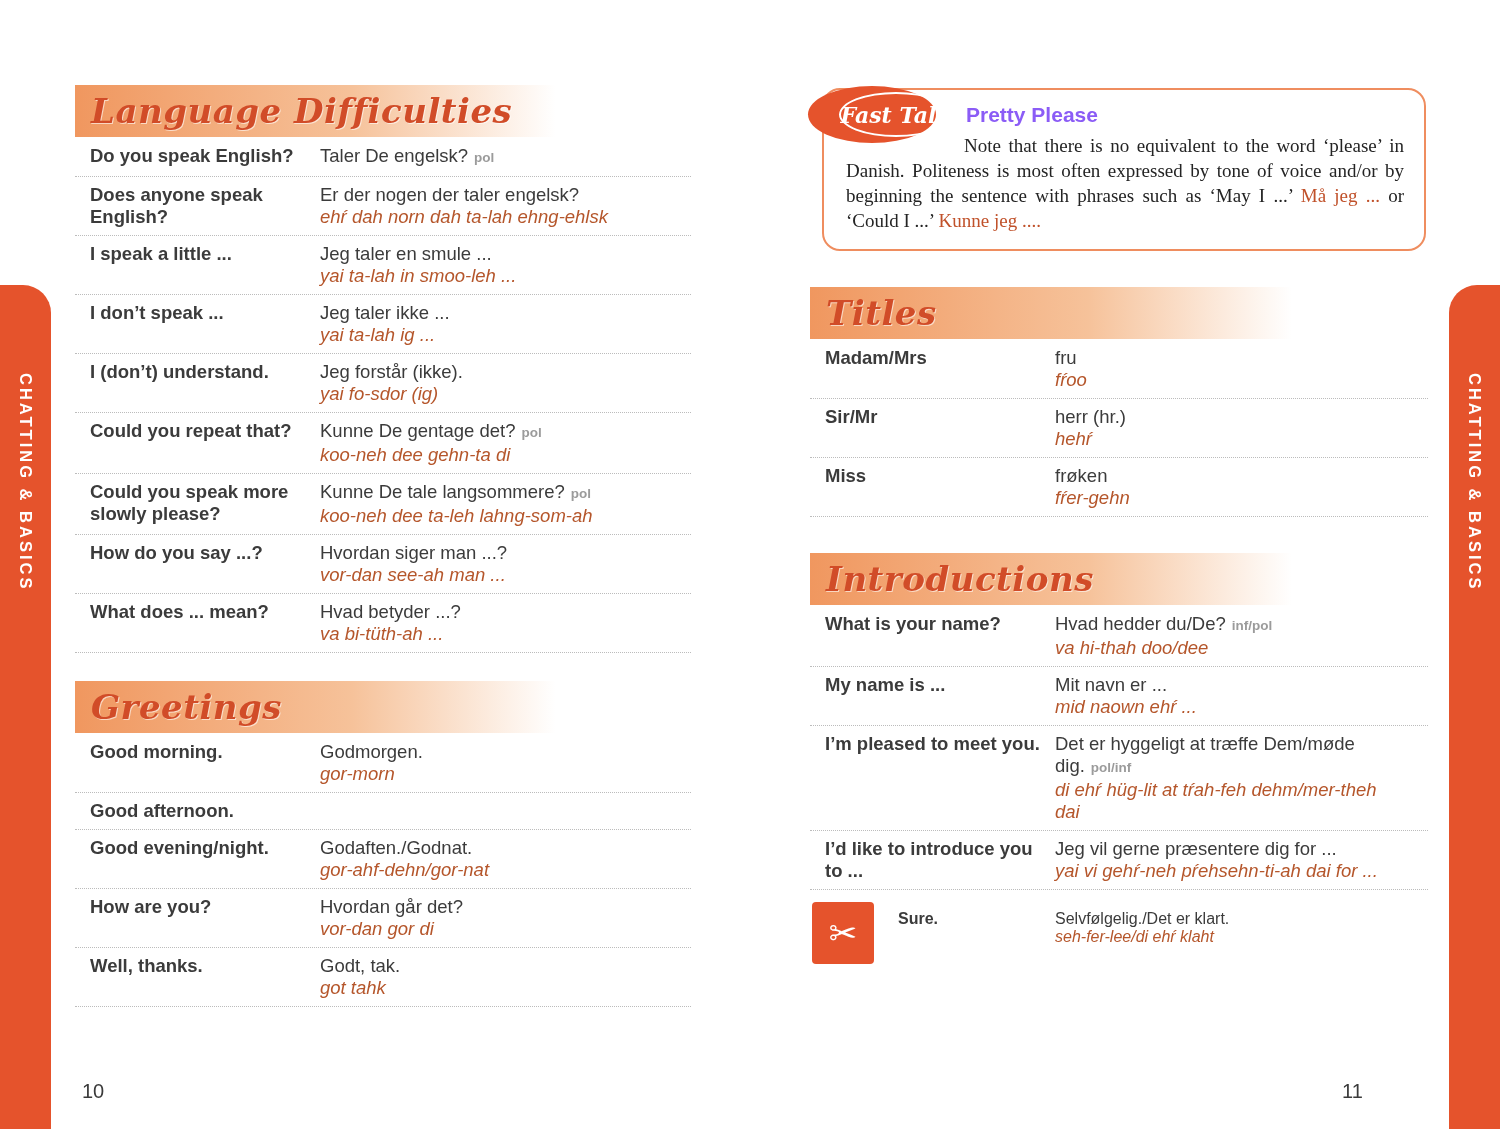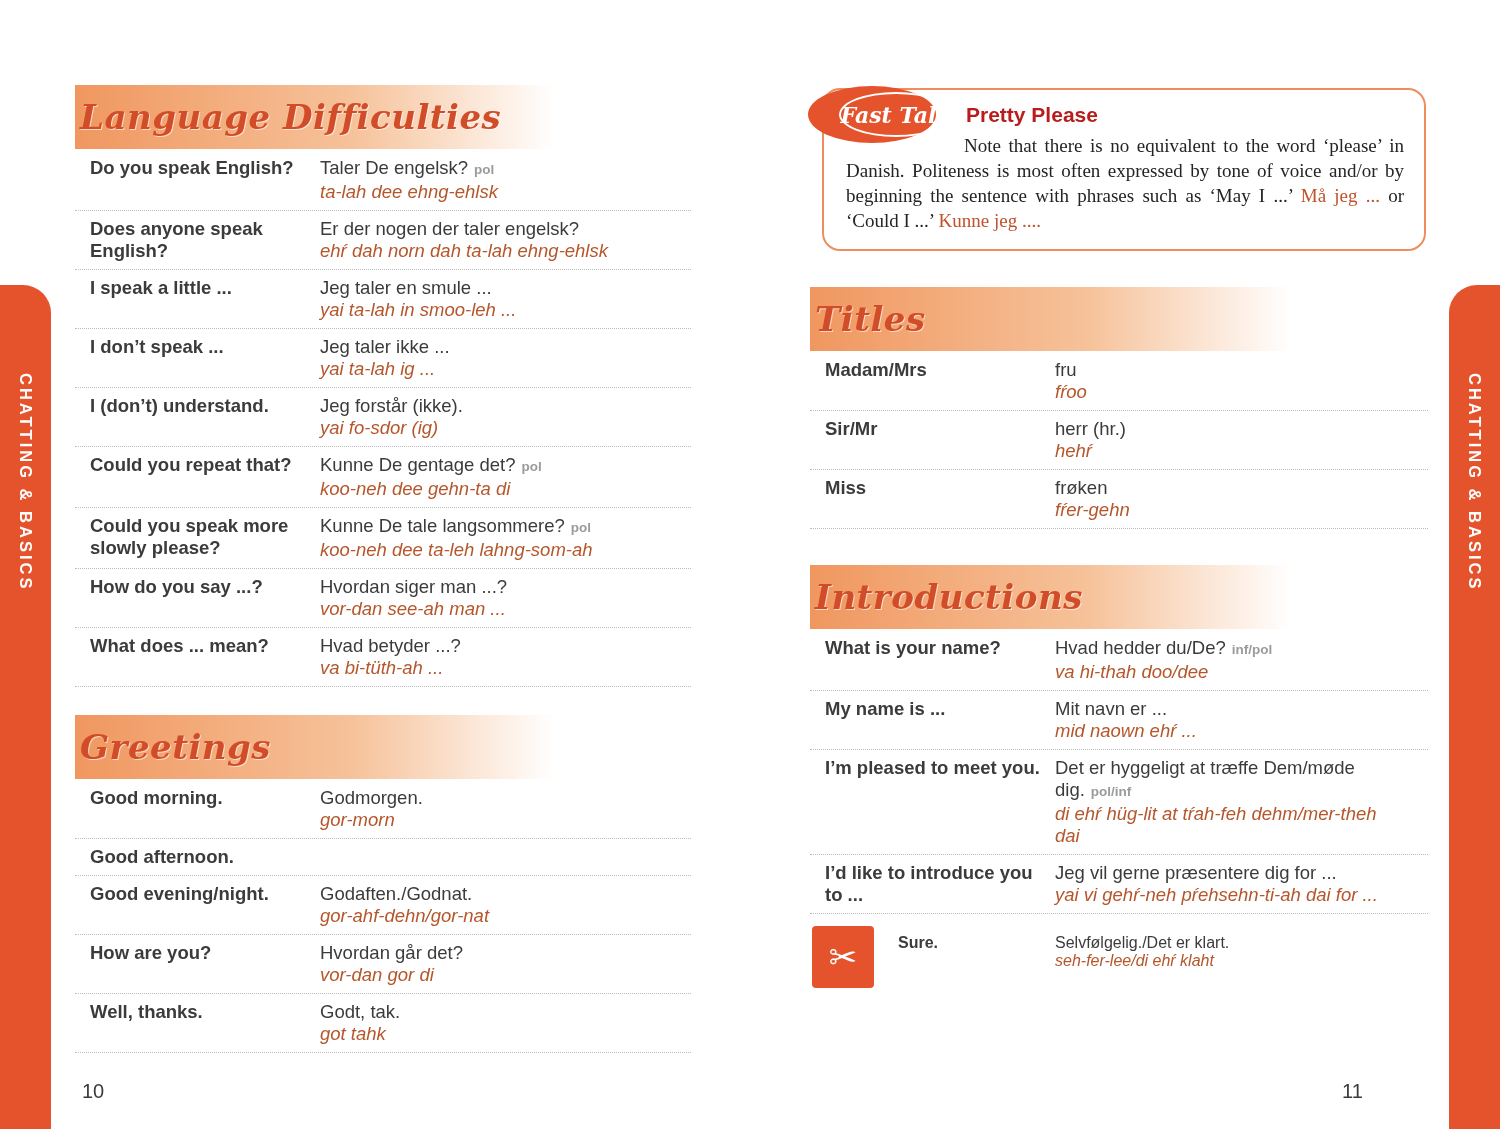--- a/index.html
+++ b/index.html
@@ -23,22 +23,22 @@
     color: #fff; font-weight: bold; font-size: 16.5px; letter-spacing: 3px;
   }
 
   
   .page { position: absolute; top: 85px; }
   .left-page  { left: 75px;  width: 616px; }
   .right-page { left: 810px; width: 618px; }
 
   
   .band {
-    height: 64px; display: flex; align-items: center;
-    padding-left: 5px; margin-bottom: 1px;
+    height: 52px; display: flex; align-items: center;
+    padding-left: 16px; margin-bottom: 1px;
     background: linear-gradient(90deg, #f0975f 0%, #f6c29a 45%, #ffffff 78%);
   }
   .script {
     font-family: "DejaVu Serif", serif; font-style: italic; font-weight: bold;
     font-size: 34px; color: #d14c28; letter-spacing: 0.5px;
     text-shadow: 1px 1px 0 rgba(255,255,255,0.6);
   }
   .phrase-section { margin-top: 0; }
   .phrase-section + .phrase-section { margin-top: 28px; }
   .right-page .phrase-section { margin-top: 36px; }
@@ -70,21 +70,21 @@
     display: flex; align-items: center; justify-content: center;
     box-shadow: 0 0 0 2px rgba(255,255,255,0.0);
   }
   .badge-inner {
     width: 114px; height: 45px; border: 2px solid #fff; border-radius: 50%;
     display: flex; align-items: center; justify-content: center;
     color: #fff; font-family: "DejaVu Serif", serif; font-style: italic;
     font-weight: bold; font-size: 22px; white-space: nowrap; margin-left: 48px;
   }
   .fasttalk-title {
-    margin-left: 120px; color: #b91c1c; font-weight: bold; font-size: 21px;
+    margin-left: 120px; color: #8b5cf6; font-weight: bold; font-size: 21px;
     line-height: 26px;
   }
   .fasttalk-body {
     margin: 5px 0 0 0; font-family: "Liberation Serif", serif;
     font-size: 19px; line-height: 25px; color: #242424;
     text-align: justify; text-indent: 118px;
   }
   .accent-text { color: #c0512a; }
 
   
@@ -119,21 +119,20 @@
     <div>
         <section class="phrase-section">
           <div class="band">
             <span class="script">Language Difficulties</span>
           </div>
           <div class="ptable">
             <div class="prow">
               <div class="cell-en">Do you speak English?</div>
               <div class="cell-right">
                 <div class="da"><span>Taler De engelsk?</span><span class="tag">pol</span></div>
-                <div class="pron">ta-lah dee ehng-ehlsk</div>
               </div>
             </div>
             <div class="prow">
               <div class="cell-en">Does anyone speak English?</div>
               <div class="cell-right">
                 <div class="da"><span>Er der nogen der taler engelsk?</span></div>
                 <div class="pron">ehŕ dah norn dah ta-lah ehng-ehlsk</div>
               </div>
             </div>
             <div class="prow">

